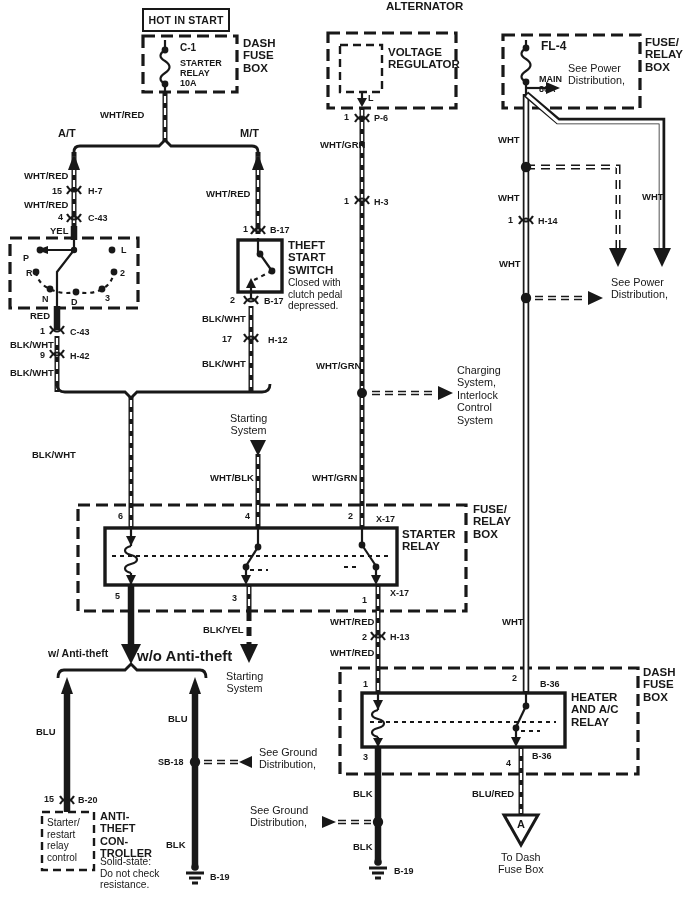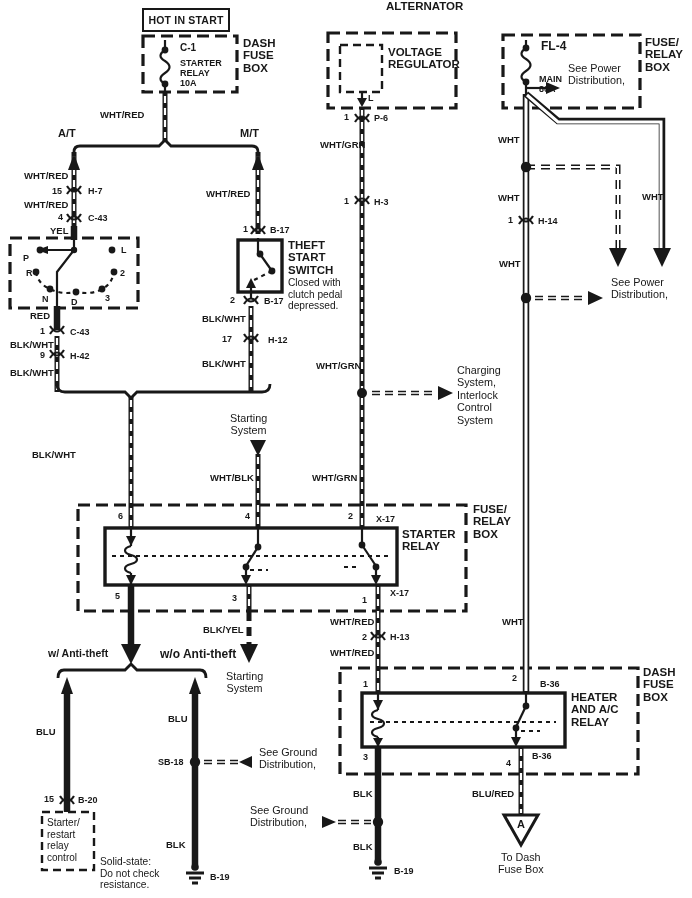--- a/index.html
+++ b/index.html
@@ -371,32 +371,36 @@
   <div class="lb t12" style="left:402px;top:528px;">STARTER
 RELAY</div>
   <div class="lb t12" style="left:473px;top:503px;">FUSE/
 RELAY
 BOX</div>
 
   <div class="lb" style="left:203px;top:625px;">BLK/YEL</div>
   <div class="lb ref ctr" style="left:226px;top:670px;">Starting
 System</div>
   <div class="lb" style="left:48px;top:648px;font-size:10.5px;">w/ Anti-theft</div>
-  <div class="lb" style="left:160px;top:648px;font-size:12px;">w/o Anti-theft</div>
+  <div class="lb" style="left:137px;top:648px;font-size:15px;">w/o Anti-theft</div>
   <div class="lb" style="left:36px;top:727px;">BLU</div>
   <div class="lb" style="left:168px;top:714px;">BLU</div>
   <div class="lb s9" style="left:158px;top:757px;">SB-18</div>
   <div class="lb ref" style="left:259px;top:746px;">See Ground
 Distribution,</div>
   <div class="lb s9" style="left:44px;top:794px;">15</div>
   <div class="lb s9" style="left:78px;top:795px;">B-20</div>
   <div class="lb note" style="left:47px;top:817px;font-size:10px;">Starter/
 restart
 relay
 control</div>
+  <div class="lb t11" style="left:100px;top:810px;">ANTI-
+THEFT
+CON-
+TROLLER</div>
   <div class="lb note" style="left:100px;top:856px;">Solid-state:
 Do not check
 resistance.</div>
   <div class="lb" style="left:166px;top:840px;">BLK</div>
   <div class="lb s9" style="left:210px;top:872px;">B-19</div>
 
   <div class="lb" style="left:330px;top:617px;">WHT/RED</div>
   <div class="lb s9" style="left:362px;top:632px;">2</div>
   <div class="lb s9" style="left:390px;top:632px;">H-13</div>
   <div class="lb" style="left:330px;top:648px;">WHT/RED</div>

